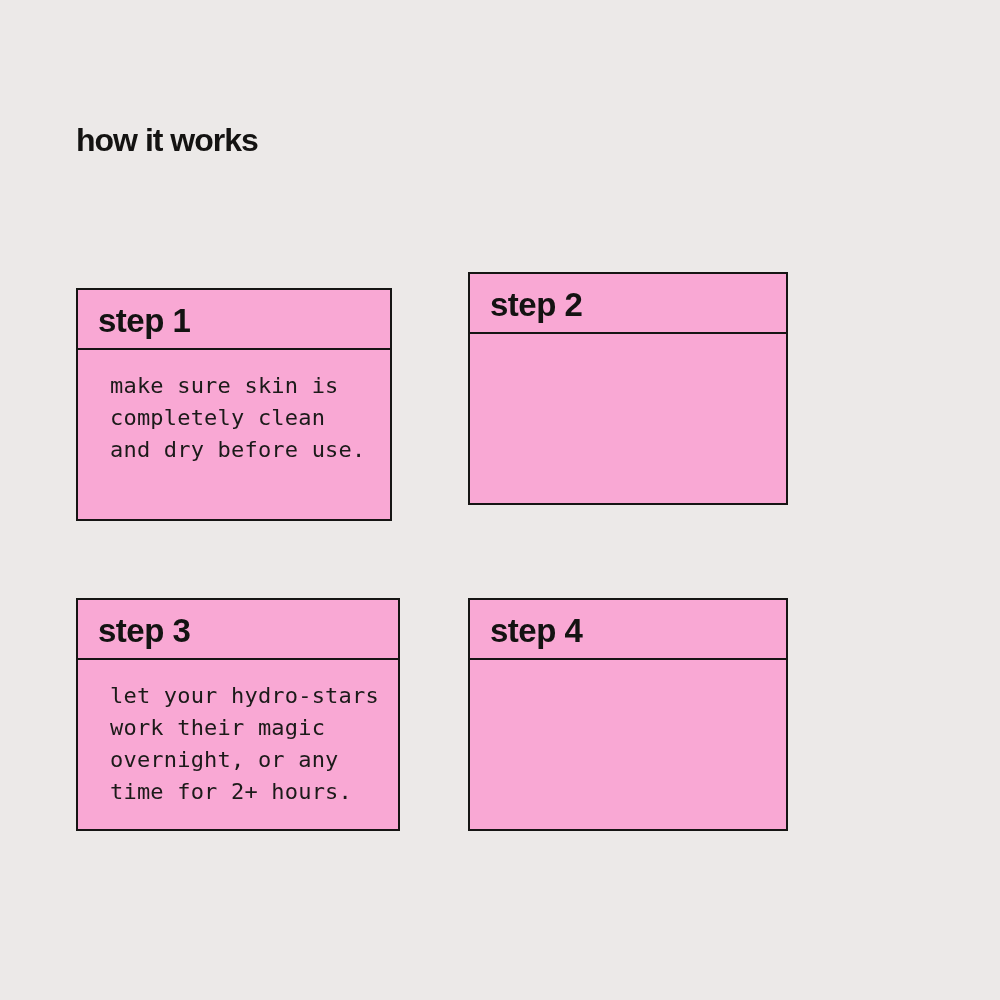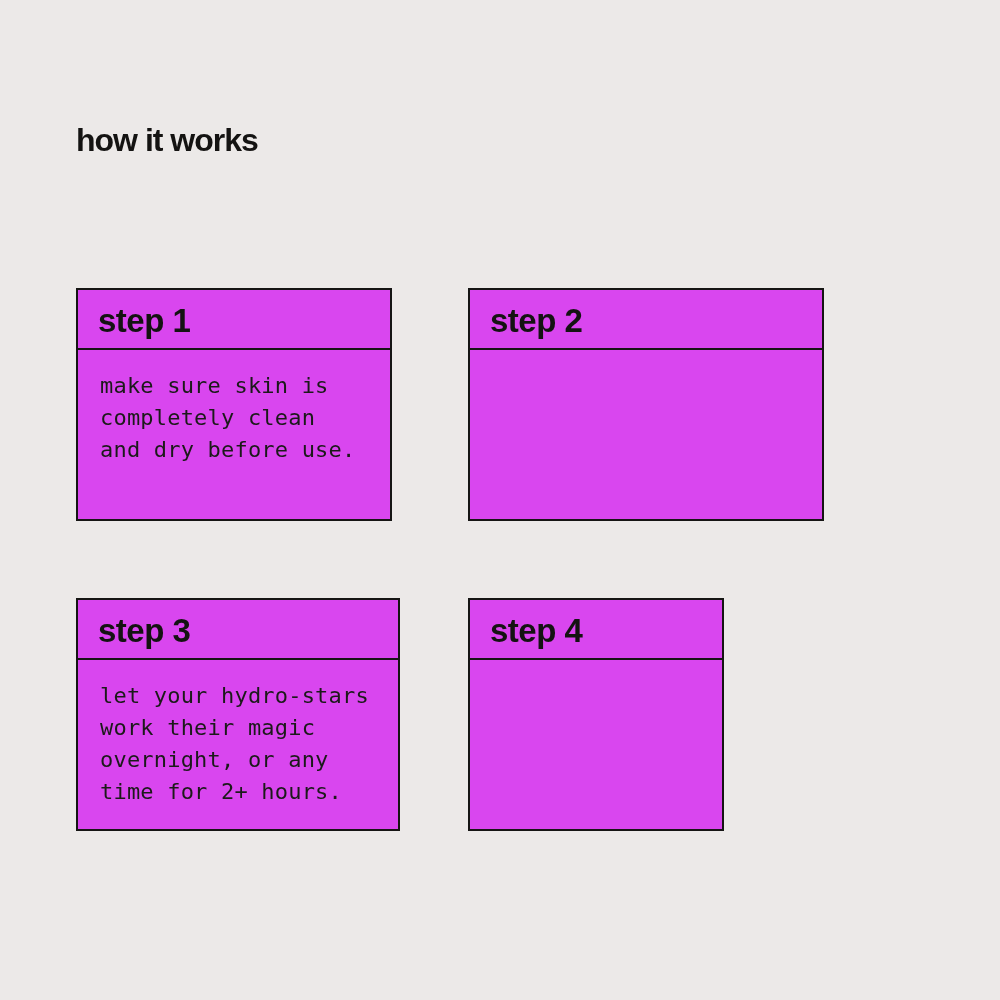--- a/index.html
+++ b/index.html
@@ -21,44 +21,44 @@
     font-size: 32px;
     font-weight: 700;
     letter-spacing: -1px;
     color: #141312;
     line-height: 1;
   }
   .step-card {
     position: absolute;
     box-sizing: border-box;
     border: 2.5px solid #161514;
-    background: #d946ef;
+    background: #f9a8d4;
     height: 233px;
   }
   .step-card.c1 { left: 76px;  top: 288px; width: 316px; }
-  .step-card.c2 { left: 468px; top: 288px; width: 356px; }
+  .step-card.c2 { left: 468px; top: 272px; width: 320px; }
   .step-card.c3 { left: 76px;  top: 598px; width: 324px; }
-  .step-card.c4 { left: 468px; top: 598px; width: 256px; }
+  .step-card.c4 { left: 468px; top: 598px; width: 320px; }
   .step-header {
     box-sizing: border-box;
     height: 60px;
     border-bottom: 2.5px solid #161514;
     display: flex;
     align-items: center;
     padding: 2px 0 0 20px;
   }
   .step-label {
     font-size: 33px;
     font-weight: 700;
     letter-spacing: -0.5px;
     color: #141312;
     line-height: 1;
   }
   .step-body {
-    padding: 20px 0 0 22px;
+    padding: 20px 0 0 32px;
     font-family: "DejaVu Sans Mono", "Liberation Mono", monospace;
     font-size: 22px;
     line-height: 32px;
     letter-spacing: 0.2px;
     color: #1b1a19;
     white-space: pre;
   }
 </style>
 </head>
 <body>

